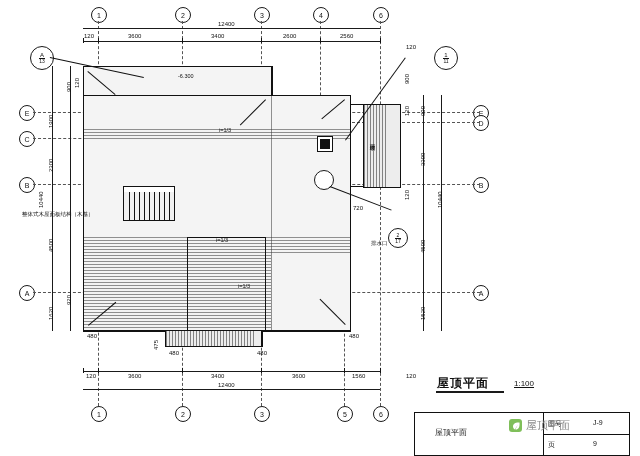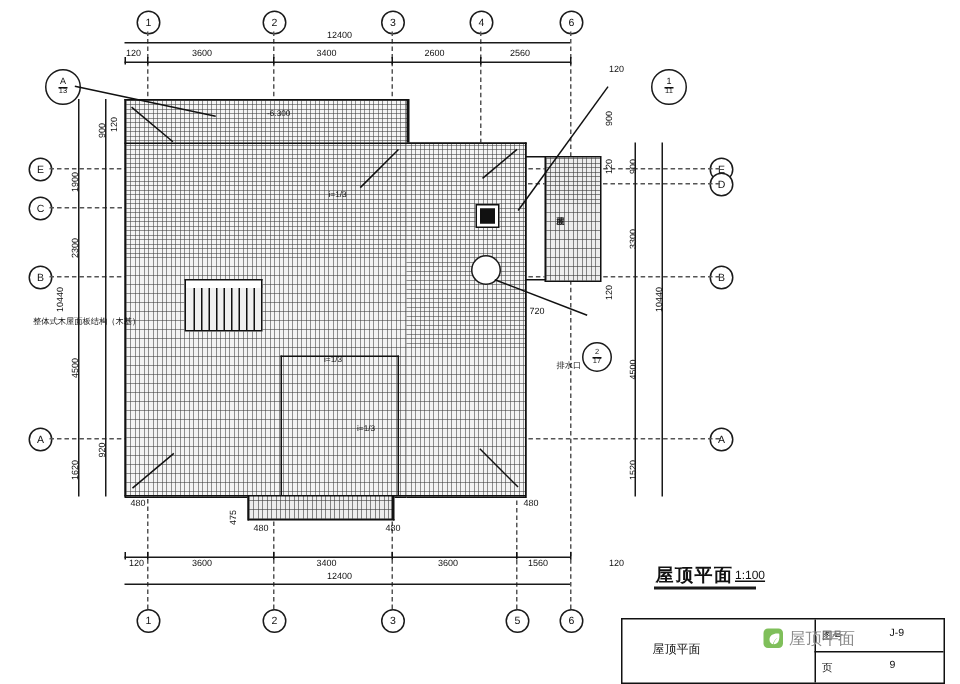--- a/index.html
+++ b/index.html
@@ -248,21 +248,21 @@
   <div class="dimv" style="left:420px;top:116px;"><span>900</span></div>
   <div class="dimv" style="left:420px;top:166px;"><span>3300</span></div>
   <div class="dimv" style="left:420px;top:253px;"><span>4500</span></div>
   <div class="dimv" style="left:420px;top:320px;"><span>1520</span></div>
   <div class="dimv" style="left:437px;top:208px;"><span>10440</span></div>
   <div class="dimv" style="left:404px;top:116px;"><span>120</span></div>
   <div class="dimv" style="left:404px;top:200px;"><span>120</span></div>
   <div class="dimv" style="left:404px;top:84px;"><span>900</span></div>
 
   <div class="title-main" style="left:437px;top:375px;"><span>屋顶平面</span></div>
-  <div class="title-scale" style="left:490px;top:379px;text-decoration:underline;"><span>1:100</span></div>
+  <div class="title-scale" style="left:514px;top:379px;text-decoration:underline;"><span>1:100</span></div>
   <div class="gl hline" style="left:436px;top:391px;width:68px;height:2px;"></div>
 
   <div class="tbl" style="left:414px;top:412px;width:214px;height:42px;">
     <div style="position:absolute;left:0;top:0;width:128px;height:42px;border-right:1px solid #111;">
       <div class="cell" style="left:20px;top:14px;font-size:8px;">屋顶平面</div>
     </div>
     <div style="position:absolute;left:128px;top:0;width:86px;height:21px;border-bottom:1px solid #111;">
       <div class="cell" style="left:5px;top:6px;">图号</div>
       <div class="cell" style="left:50px;top:6px;">J-9</div>
     </div>

